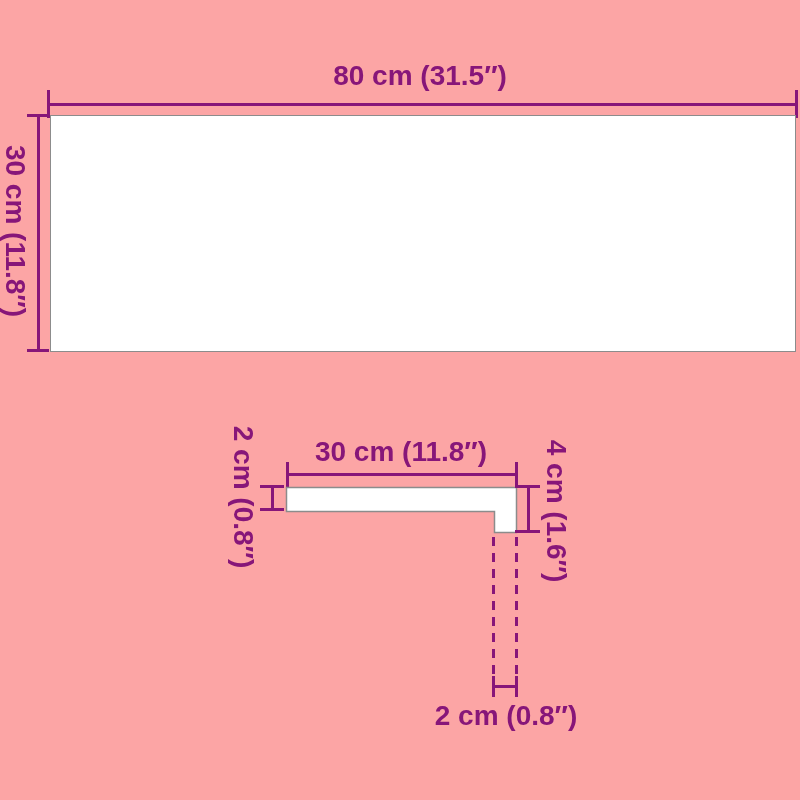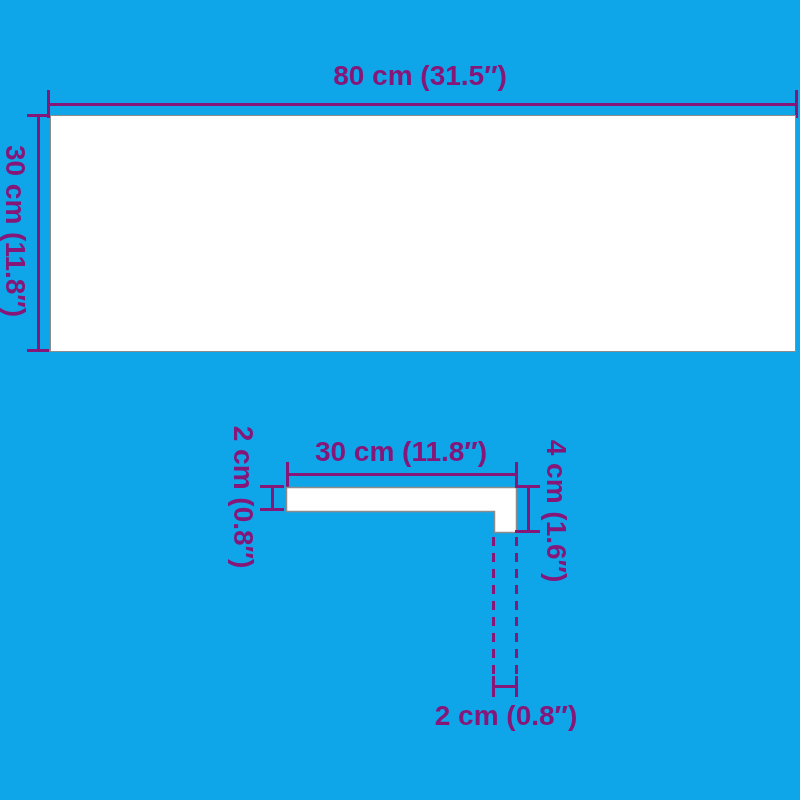--- a/index.html
+++ b/index.html
@@ -7,21 +7,21 @@
     padding: 0;
     background: #ffffff;
     width: 800px;
     height: 800px;
     font-family: "Liberation Sans", sans-serif;
   }
   #canvas {
     position: relative;
     width: 800px;
     height: 800px;
-    background: #0ea5e9;
+    background: #fca5a5;
     overflow: hidden;
   }
   .dim {
     position: absolute;
     background: #871679;
   }
   .dashed-v {
     position: absolute;
     width: 3px;
     background: repeating-linear-gradient(to bottom, #871679 0px, #871679 9px, transparent 9px, transparent 16px);

